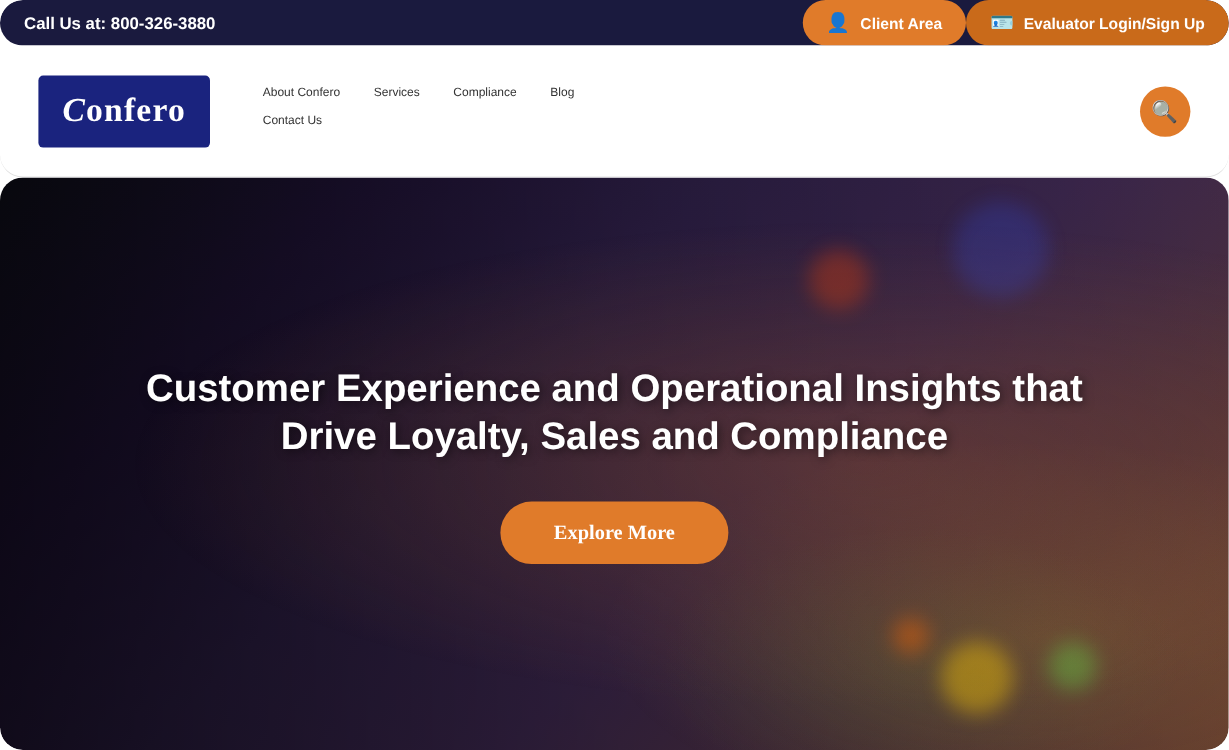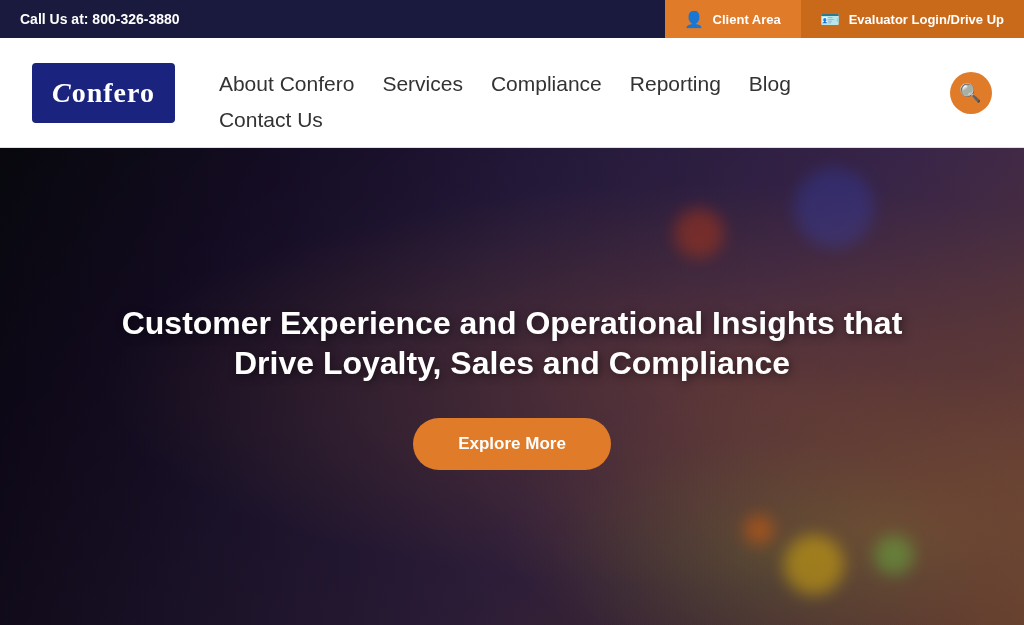--- a/index.html
+++ b/index.html
@@ -1,18 +1,19 @@
 <!DOCTYPE html>
 <html><head>
   <meta charset="utf-8">
   <style>
     * {
       margin: 0;
       padding: 0;
       box-sizing: border-box;
+      border-radius: 19px;
     }
 
     body {
       font-family: Arial, Helvetica, sans-serif;
       width: 1024px;
       height: 625px;
       overflow: hidden;
     }
 
     
@@ -116,21 +117,21 @@
 
     .nav-row {
       display: flex;
       width: 100%;
       align-items: center;
     }
 
     .nav-link {
       color: #333333;
       text-decoration: none;
-      font-size: 21px;
+      font-size: 10px;
       font-weight: 500;
       padding: 6px 14px;
       white-space: nowrap;
       cursor: pointer;
     }
 
     .search-btn {
       background-color: #e07b2a;
       border: none;
       border-radius: 50%;
@@ -208,20 +209,21 @@
       background-color: #e07b2a;
       color: white;
       border: none;
       border-radius: 30px;
       padding: 16px 45px;
       font-size: 17px;
       font-weight: 600;
       cursor: pointer;
       text-decoration: none;
       display: inline-block;
+      font-family: Liberation Serif, serif;
     }
 
     
     .bokeh {
       position: absolute;
       border-radius: 50%;
       opacity: 0.4;
       filter: blur(8px);
     }
 
@@ -275,40 +277,39 @@
     <span>Call Us at:</span>
     <span>800-326-3880</span>
   </div>
   <div class="top-bar-right">
     <a class="top-bar-btn client" href="#">
       <span class="btn-icon">👤</span>
       <span>Client Area</span>
     </a>
     <a class="top-bar-btn evaluator" href="#">
       <span class="btn-icon">🪪</span>
-      <span>Evaluator Login/Drive Up</span>
+      <span>Evaluator Login/Sign Up</span>
     </a>
   </div>
 </div>
 
 <nav class="navbar">
   <div class="logo-container">
     <div class="logo-box">
       <span class="logo-text">
         <span class="c-letter">C</span>onfero
       </span>
     </div>
   </div>
 
   <div class="nav-links">
     <div class="nav-row">
       <a class="nav-link" href="#">About Confero</a>
       <a class="nav-link" href="#">Services</a>
       <a class="nav-link" href="#">Compliance</a>
-      <a class="nav-link" href="#">Reporting</a>
       <a class="nav-link" href="#">Blog</a>
     </div>
     <div class="nav-row">
       <a class="nav-link" href="#">Contact Us</a>
     </div>
   </div>
 
   <button class="search-btn">
     <span>🔍</span>
   </button>

